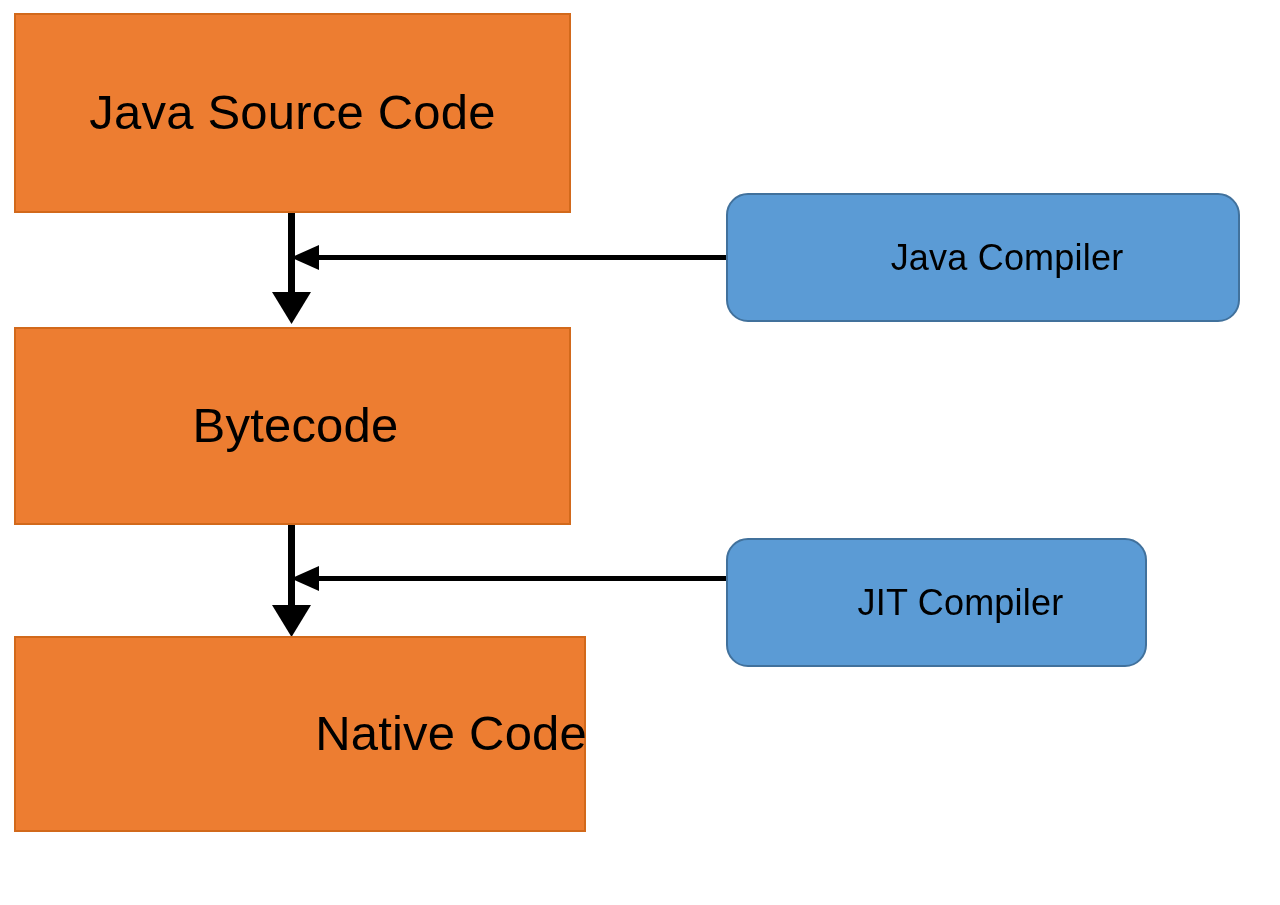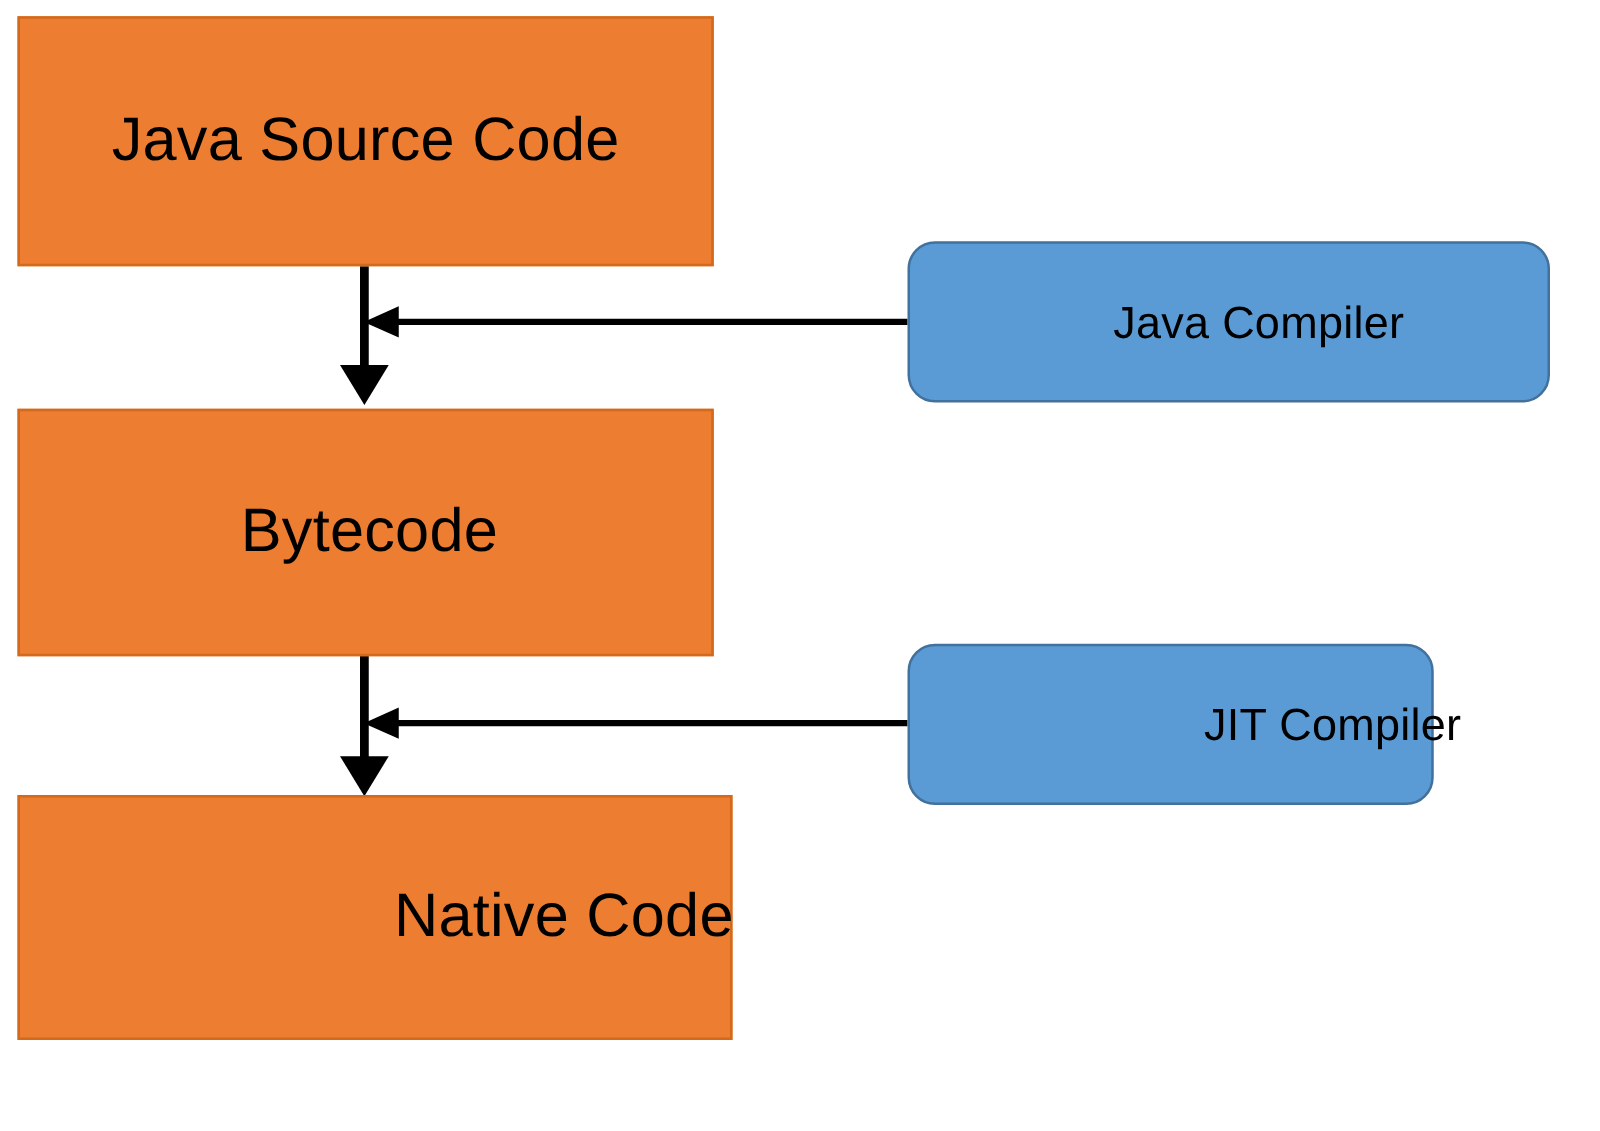--- a/index.html
+++ b/index.html
@@ -39,21 +39,21 @@
     border: 2px solid #41719C;
     border-radius: 22px;
     font-size: 36px;
   }
   
   #node-java-source-code { left: 14px;  top: 13px;  width: 557px; height: 200px; }
   #node-bytecode         { left: 14px;  top: 307px; width: 557px; height: 198px; margin-top: 20px; }
   #node-native-code      { left: 14px;  top: 636px; width: 572px; height: 196px; justify-content: flex-end; }
   
   #node-java-compiler    { left: 726px; top: 193px; width: 514px; height: 129px; }
-  #node-jit-compiler     { left: 726px; top: 515px; width: 421px; height: 129px; justify-content: flex-end; }
+  #node-jit-compiler     { left: 726px; top: 538px; width: 421px; height: 129px; }
   
   #node-java-compiler .node-label,
   #node-jit-compiler  .node-label { transform: translateX(24px); }
   #node-bytecode      .node-label { transform: translateX(3px); }
   #node-native-code   .node-label { transform: translateX(3px); }
 
   .edge-layer {
     position: absolute;
     left: 0;
     top: 0;

